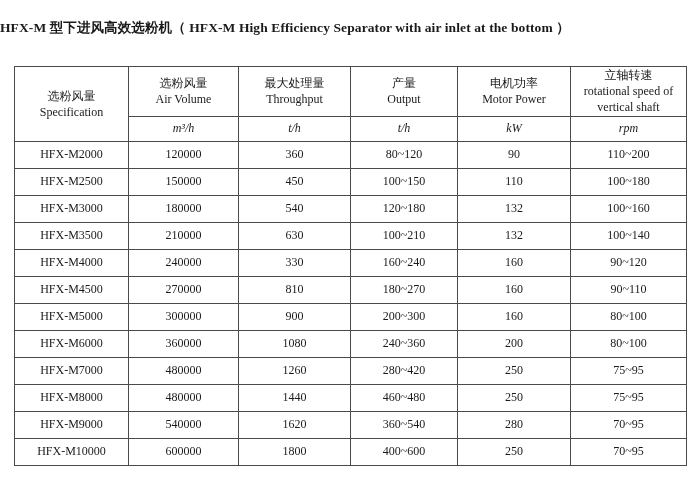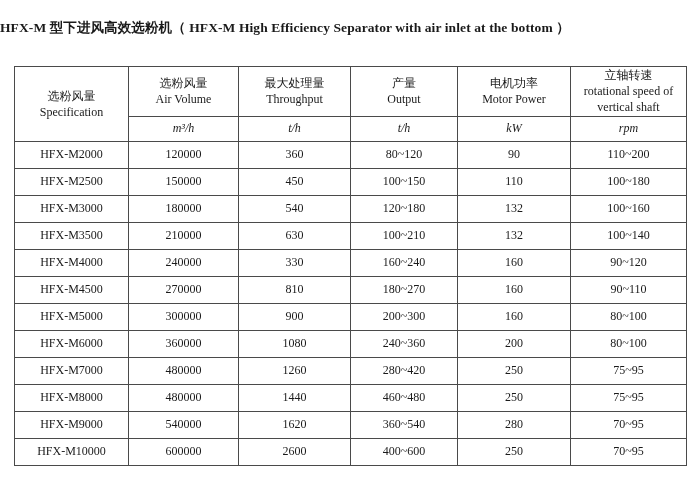--- a/index.html
+++ b/index.html
@@ -186,21 +186,21 @@
           <td>HFX-M9000</td>
           <td>540000</td>
           <td>1620</td>
           <td>360~540</td>
           <td>280</td>
           <td>70~95</td>
         </tr>
         <tr>
           <td>HFX-M10000</td>
           <td>600000</td>
-          <td>2600</td>
+          <td>1800</td>
           <td>400~600</td>
           <td>250</td>
           <td>70~95</td>
         </tr>
       </tbody>
   </table>
 
 </div>
 
 </body></html>

